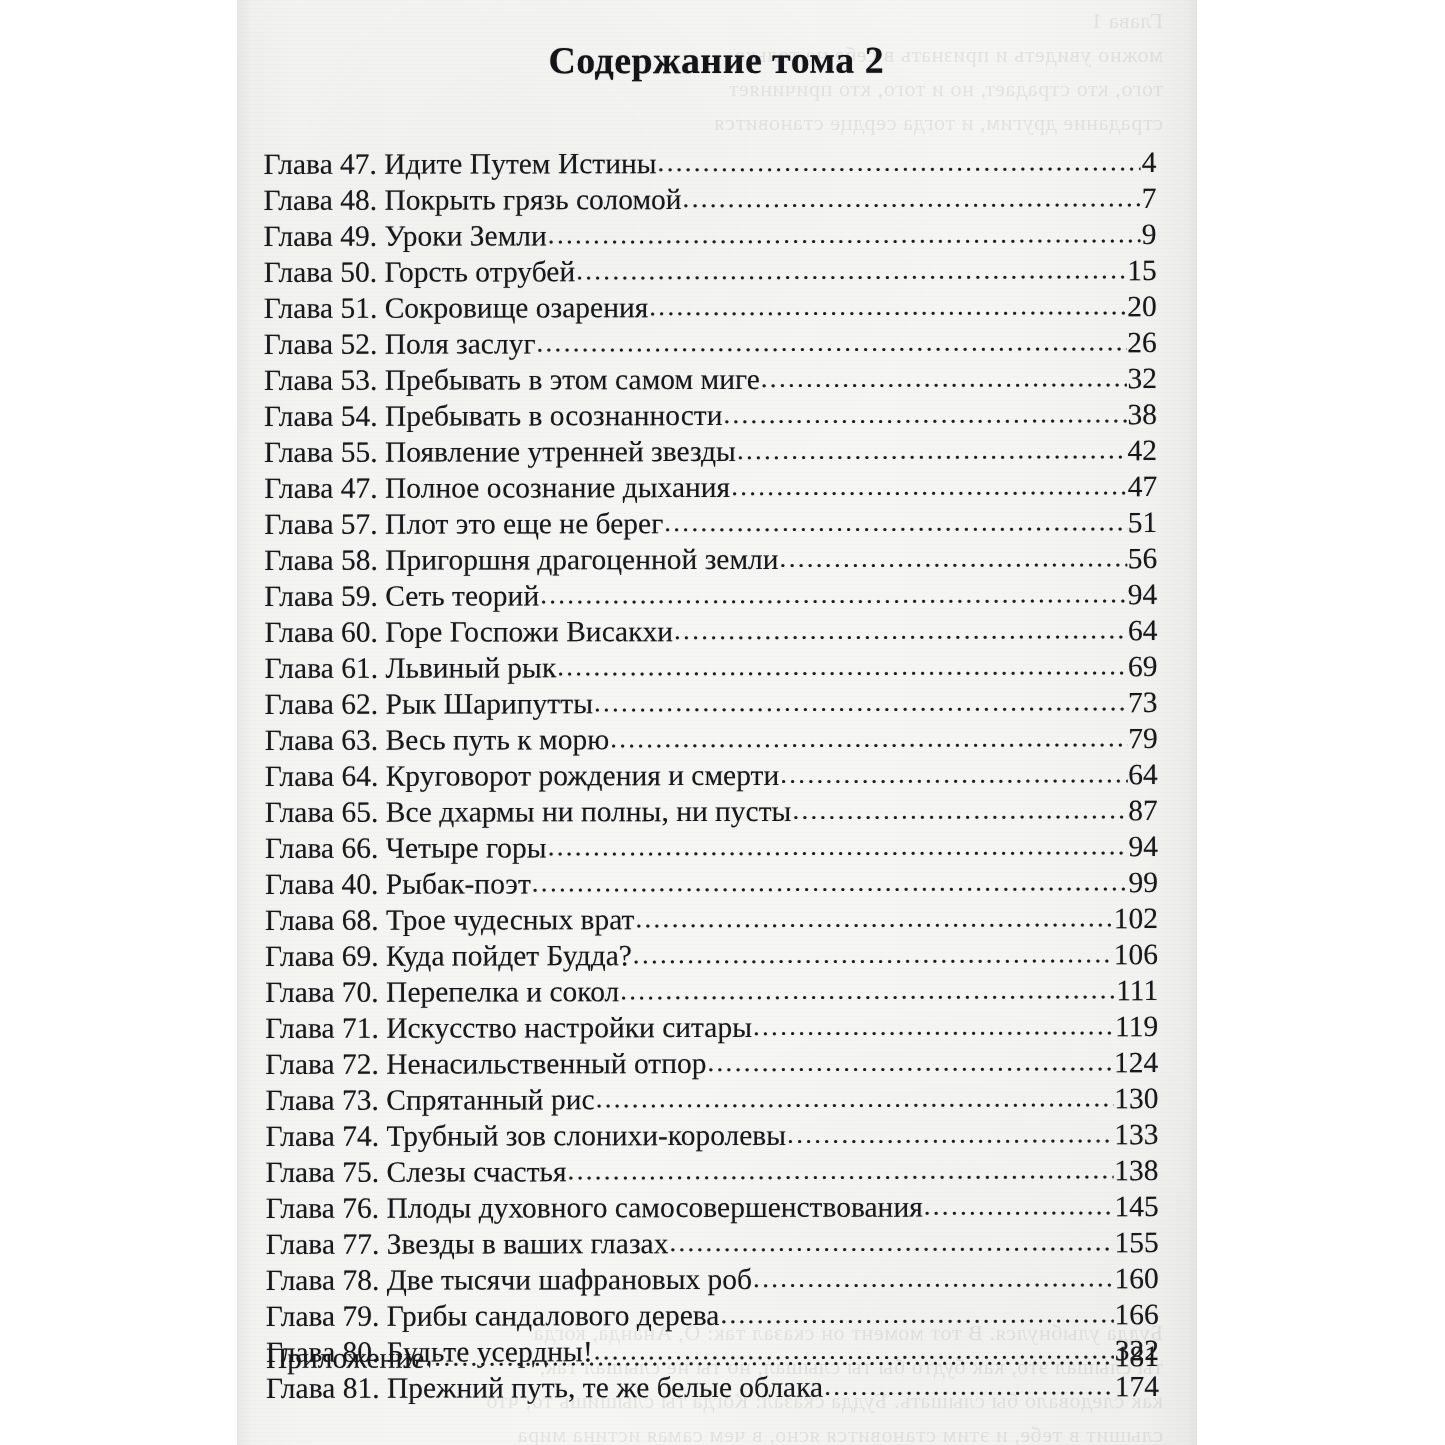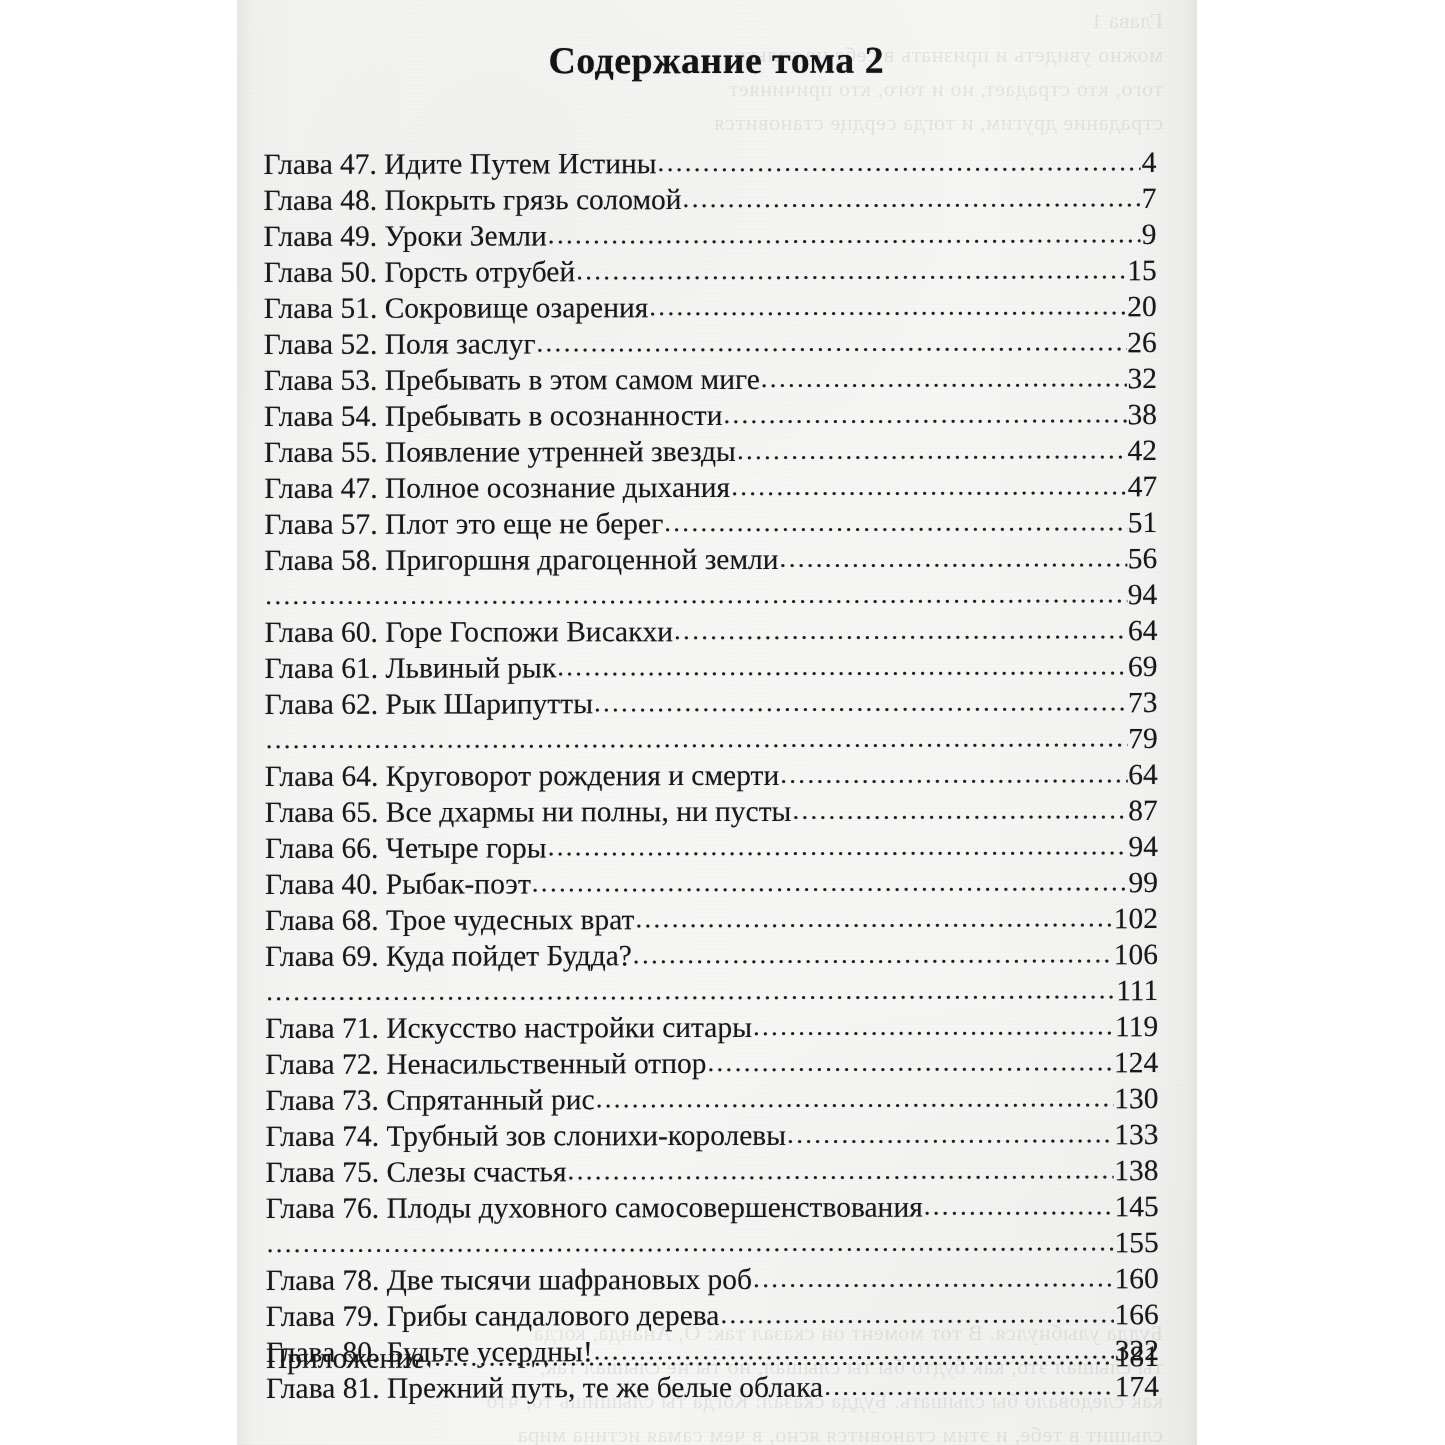--- a/index.html
+++ b/index.html
@@ -211,39 +211,41 @@
           <span class="toc-label">Глава 57. Плот это еще не берег</span>
           <span class="toc-dots"></span>
           <span class="toc-page">51</span>
         </div>
         <div class="toc-entry">
           <span class="toc-label">Глава 58. Пригоршня драгоценной земли</span>
           <span class="toc-dots"></span>
           <span class="toc-page">56</span>
         </div>
         <div class="toc-entry">
+          <span class="toc-label">Глава 59. Сеть теорий</span>
           <span class="toc-dots"></span>
           <span class="toc-page">94</span>
         </div>
         <div class="toc-entry">
           <span class="toc-label">Глава 60. Горе Госпожи Висакхи</span>
           <span class="toc-dots"></span>
           <span class="toc-page">64</span>
         </div>
         <div class="toc-entry">
           <span class="toc-label">Глава 61. Львиный рык</span>
           <span class="toc-dots"></span>
           <span class="toc-page">69</span>
         </div>
         <div class="toc-entry">
           <span class="toc-label">Глава 62. Рык Шарипутты</span>
           <span class="toc-dots"></span>
           <span class="toc-page">73</span>
         </div>
         <div class="toc-entry">
+          <span class="toc-label">Глава 63. Весь путь к морю</span>
           <span class="toc-dots"></span>
           <span class="toc-page">79</span>
         </div>
         <div class="toc-entry">
           <span class="toc-label">Глава 64. Круговорот рождения и смерти</span>
           <span class="toc-dots"></span>
           <span class="toc-page">64</span>
         </div>
         <div class="toc-entry">
           <span class="toc-label">Глава 65. Все дхармы ни полны, ни пусты</span>
@@ -264,20 +266,21 @@
           <span class="toc-label">Глава 68. Трое чудесных врат</span>
           <span class="toc-dots"></span>
           <span class="toc-page">102</span>
         </div>
         <div class="toc-entry">
           <span class="toc-label">Глава 69. Куда пойдет Будда?</span>
           <span class="toc-dots"></span>
           <span class="toc-page">106</span>
         </div>
         <div class="toc-entry">
+          <span class="toc-label">Глава 70. Перепелка и сокол</span>
           <span class="toc-dots"></span>
           <span class="toc-page">111</span>
         </div>
         <div class="toc-entry">
           <span class="toc-label">Глава 71. Искусство настройки ситары</span>
           <span class="toc-dots"></span>
           <span class="toc-page">119</span>
         </div>
         <div class="toc-entry">
           <span class="toc-label">Глава 72. Ненасильственный отпор</span>
@@ -298,20 +301,21 @@
           <span class="toc-label">Глава 75. Слезы счастья</span>
           <span class="toc-dots"></span>
           <span class="toc-page">138</span>
         </div>
         <div class="toc-entry">
           <span class="toc-label">Глава 76. Плоды духовного самосовершенствования</span>
           <span class="toc-dots"></span>
           <span class="toc-page">145</span>
         </div>
         <div class="toc-entry">
+          <span class="toc-label">Глава 77. Звезды в ваших глазах</span>
           <span class="toc-dots"></span>
           <span class="toc-page">155</span>
         </div>
         <div class="toc-entry">
           <span class="toc-label">Глава 78. Две тысячи шафрановых роб</span>
           <span class="toc-dots"></span>
           <span class="toc-page">160</span>
         </div>
         <div class="toc-entry">
           <span class="toc-label">Глава 79. Грибы сандалового дерева</span>

